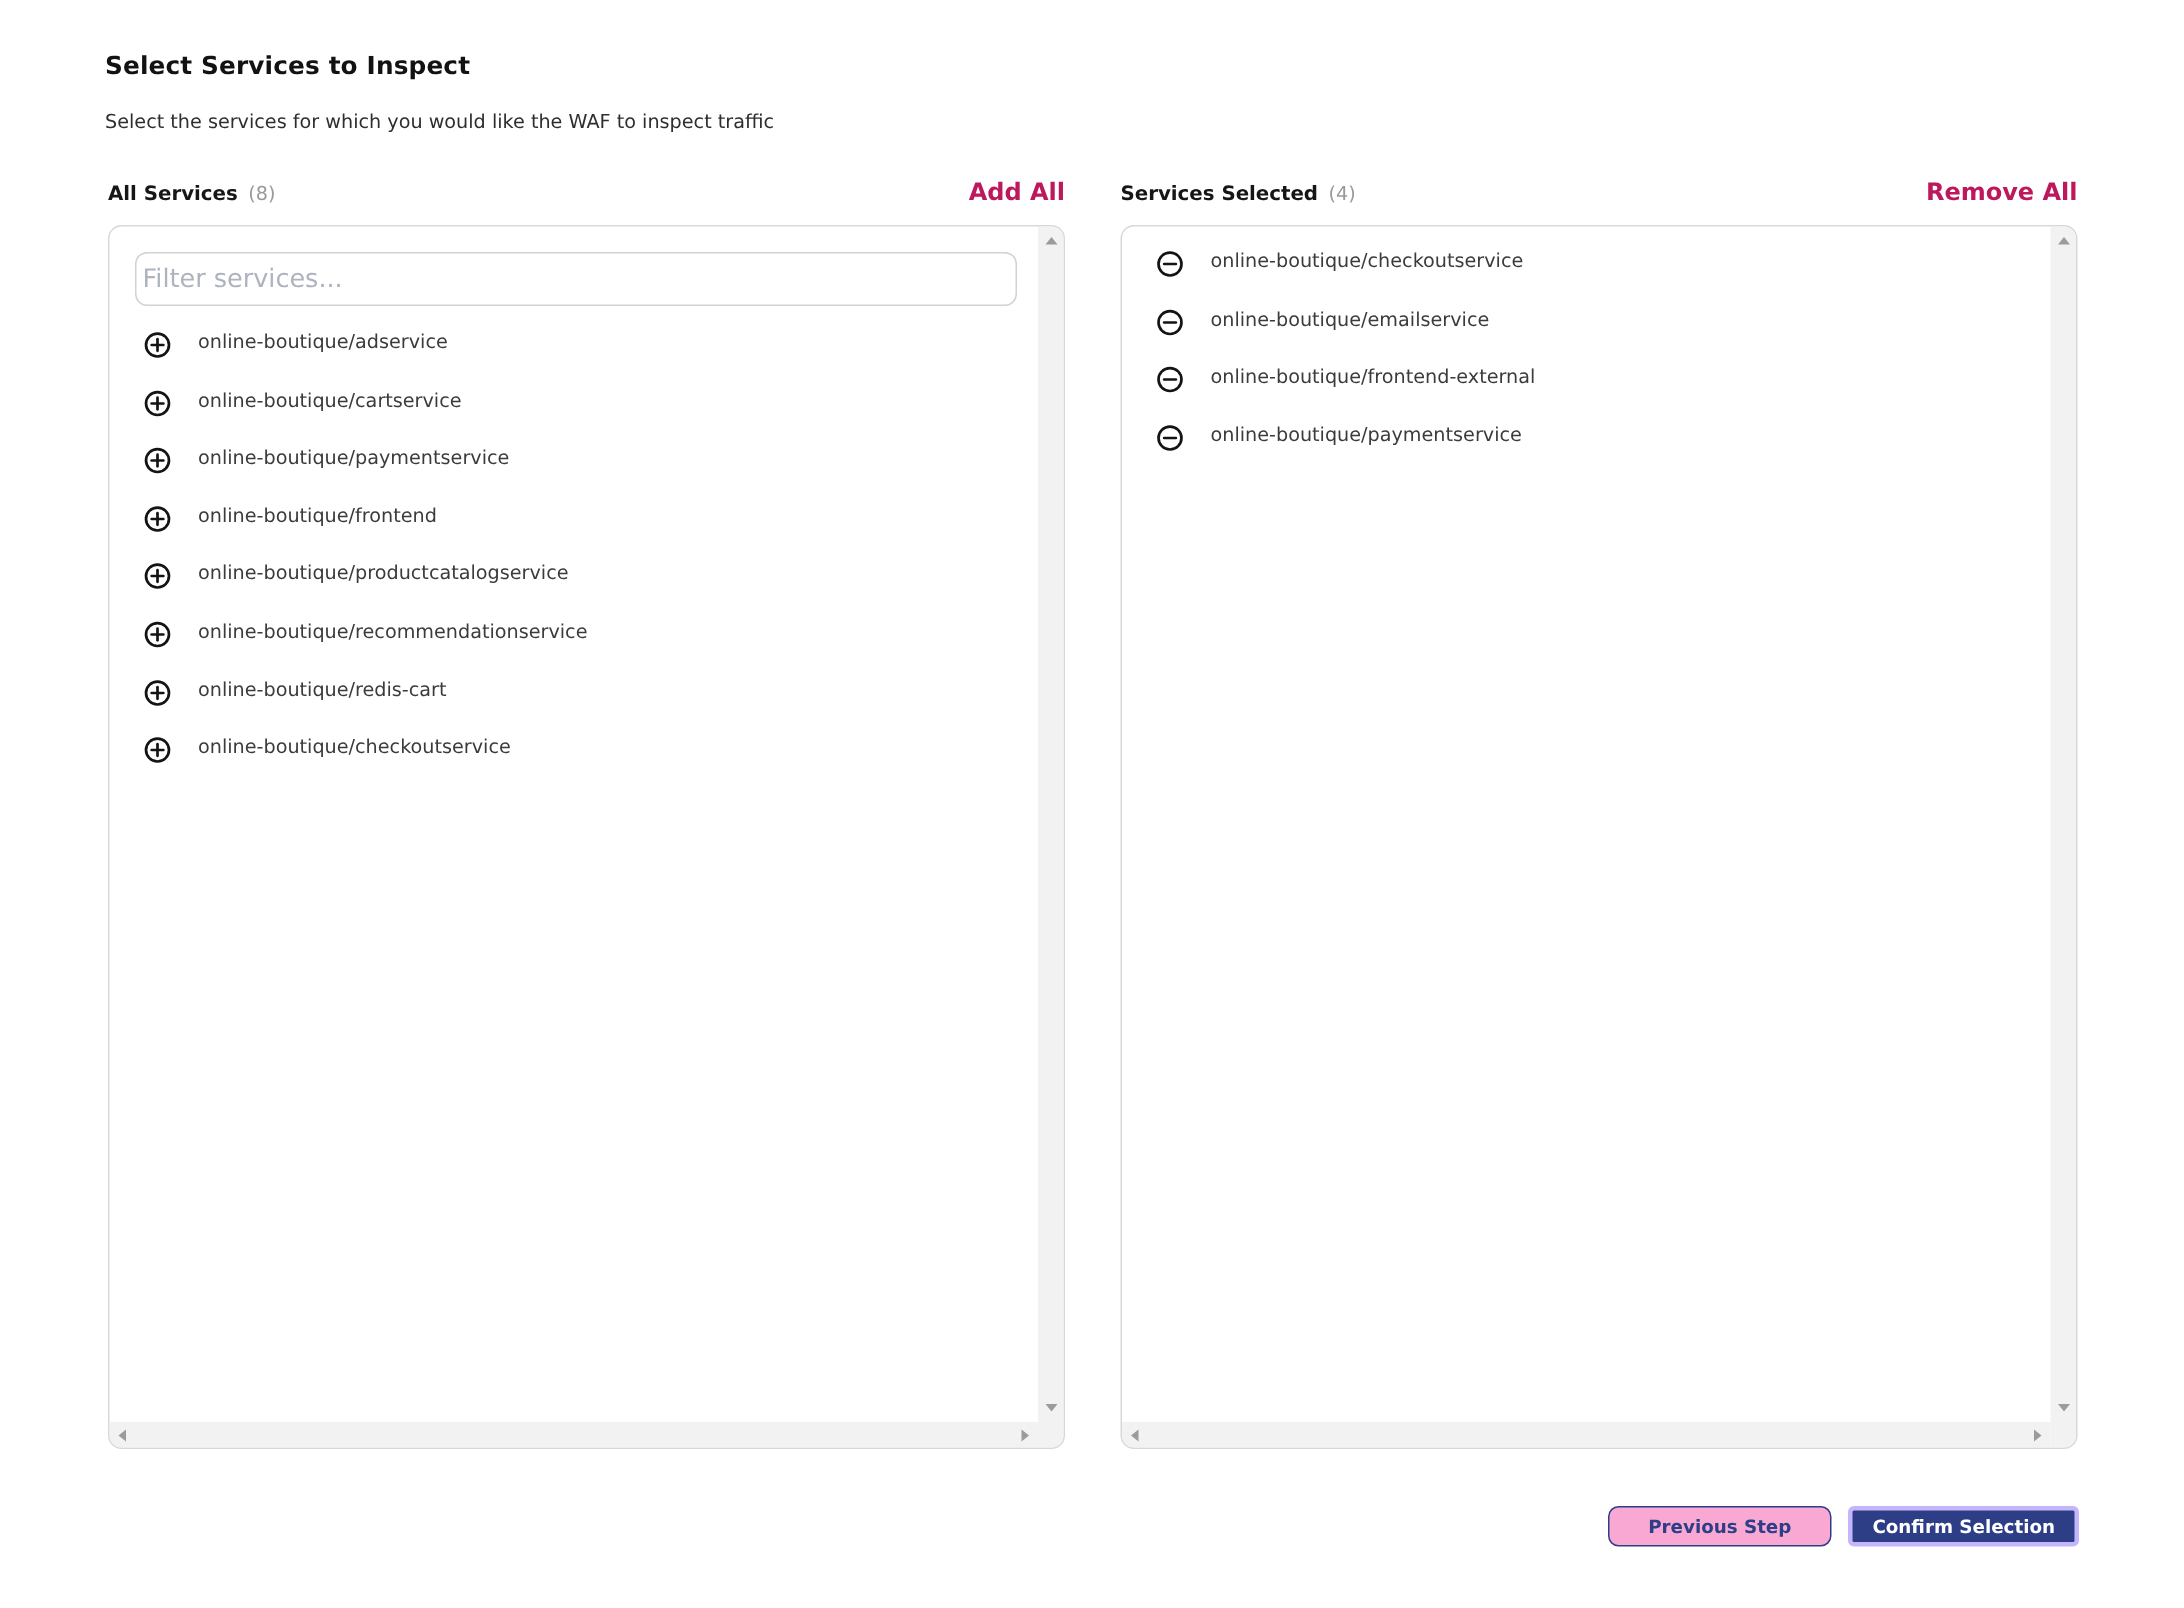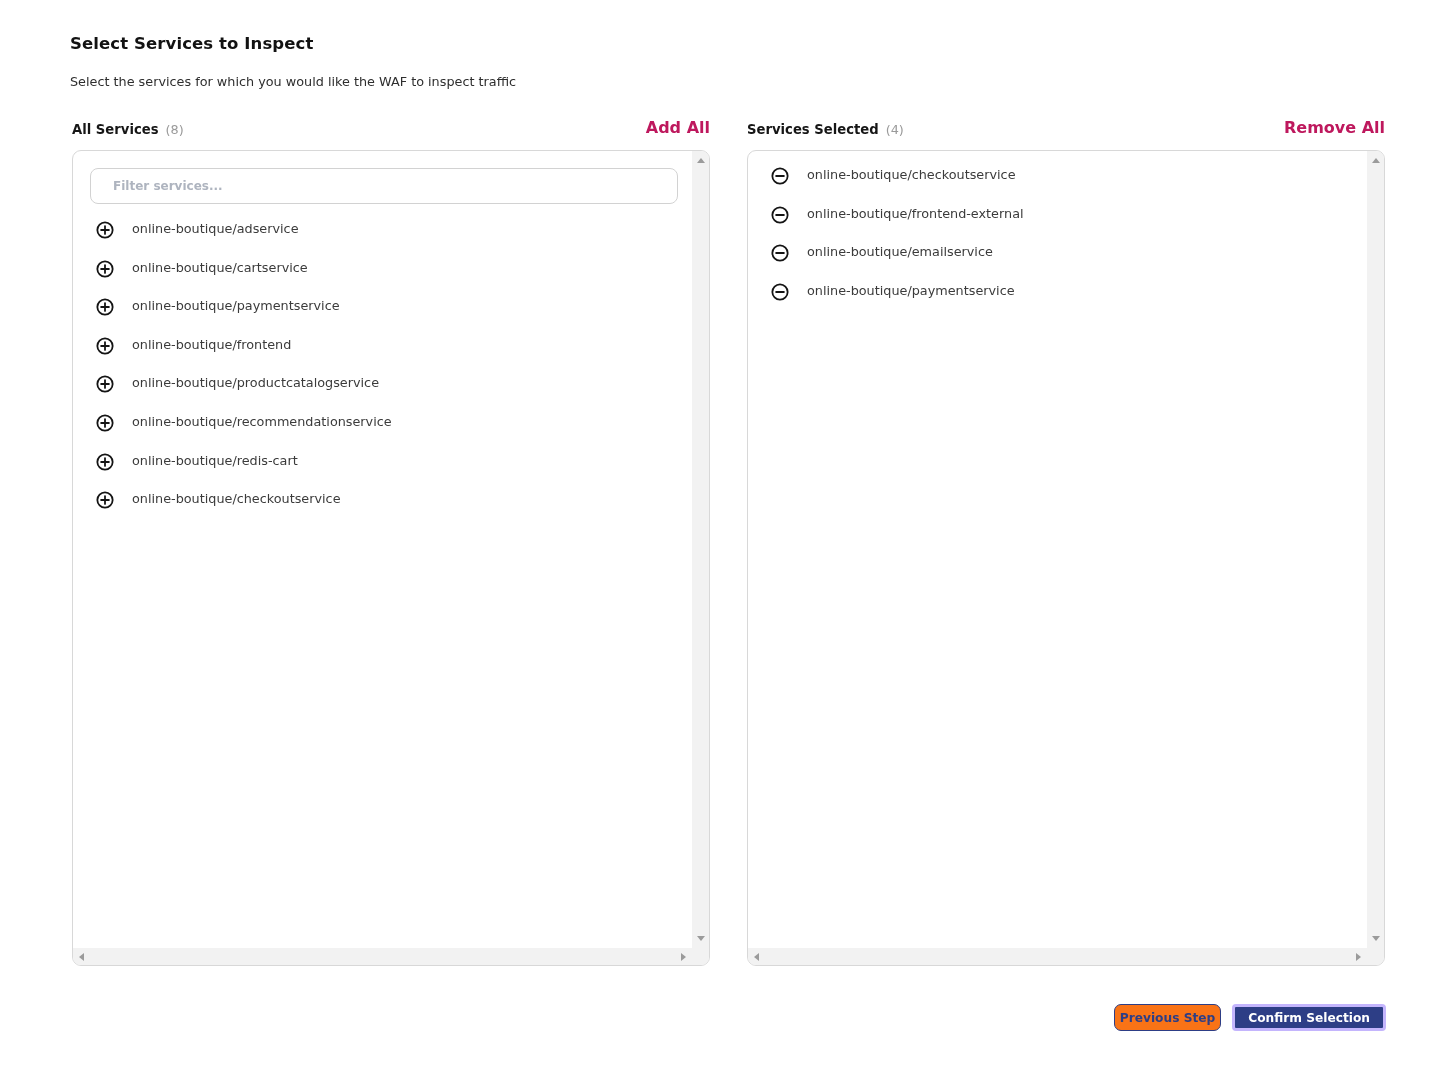--- a/index.html
+++ b/index.html
@@ -68,26 +68,25 @@
     overflow: hidden;
   }
 
   .filter-input {
     display: block;
     margin: 17px 14px 0 17px;
     width: calc(100% - 31px);
     height: 36px;
     border: 1px solid #d2d2d2;
     border-radius: 8px;
-    padding: 0 22px;
-    font-size: 12px;
+    padding: 0 4px;
+    font-size: 17px;
     font-family: "DejaVu Sans", "Liberation Sans", sans-serif;
     color: #3b3b3b;
     outline: none;
-    font-weight: bold;
   }
   .filter-input::placeholder { color: #aeb4bf; }
 
   ul.service-list { list-style: none; }
   .list-after-filter { margin-top: 17px; }
   .list-plain { margin-top: 16px; }
 
   .service-row {
     display: flex;
     align-items: flex-start;
@@ -165,22 +164,22 @@
   .btn {
     height: 27px;
     font-family: "DejaVu Sans", "Liberation Sans", sans-serif;
     font-size: 12.2px;
     font-weight: 600;
     cursor: pointer;
     display: inline-flex;
     align-items: center;
   }
   .btn-outline {
-    padding: 0 5px;
-    background: #f97316;
+    padding: 0 26px;
+    background: #f9a8d4;
     color: #2d3e86;
     border: 1.5px solid #2d3e86;
     border-radius: 7px;
   }
   .btn-primary {
     padding: 0 13px;
     background: #2d3e86;
     color: #ffffff;
     border: 3px solid #c4b5fd;
     border-radius: 4px;
@@ -334,31 +333,31 @@
                 <span class="service-label">online-boutique/checkoutservice</span>
               </li>
 
               <li class="service-row">
                 <span class="service-icon">
                   <svg viewBox="0 0 24 24" fill="none" stroke="currentColor" stroke-width="2.4" stroke-linecap="round">
                     <circle cx="12" cy="12" r="10.2"></circle>
                     <line x1="6.8" y1="12" x2="17.2" y2="12"></line>
                   </svg>
                 </span>
+                <span class="service-label">online-boutique/emailservice</span>
+              </li>
+
+              <li class="service-row">
+                <span class="service-icon">
+                  <svg viewBox="0 0 24 24" fill="none" stroke="currentColor" stroke-width="2.4" stroke-linecap="round">
+                    <circle cx="12" cy="12" r="10.2"></circle>
+                    <line x1="6.8" y1="12" x2="17.2" y2="12"></line>
+                  </svg>
+                </span>
                 <span class="service-label">online-boutique/frontend-external</span>
-              </li>
-
-              <li class="service-row">
-                <span class="service-icon">
-                  <svg viewBox="0 0 24 24" fill="none" stroke="currentColor" stroke-width="2.4" stroke-linecap="round">
-                    <circle cx="12" cy="12" r="10.2"></circle>
-                    <line x1="6.8" y1="12" x2="17.2" y2="12"></line>
-                  </svg>
-                </span>
-                <span class="service-label">online-boutique/emailservice</span>
               </li>
 
               <li class="service-row">
                 <span class="service-icon">
                   <svg viewBox="0 0 24 24" fill="none" stroke="currentColor" stroke-width="2.4" stroke-linecap="round">
                     <circle cx="12" cy="12" r="10.2"></circle>
                     <line x1="6.8" y1="12" x2="17.2" y2="12"></line>
                   </svg>
                 </span>
                 <span class="service-label">online-boutique/paymentservice</span>

